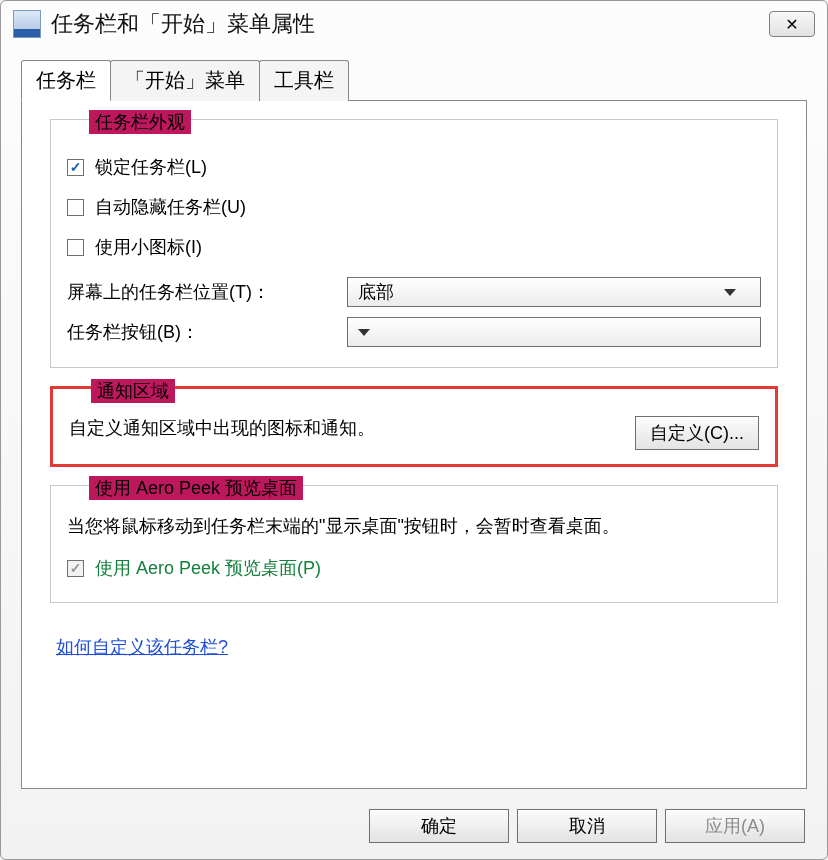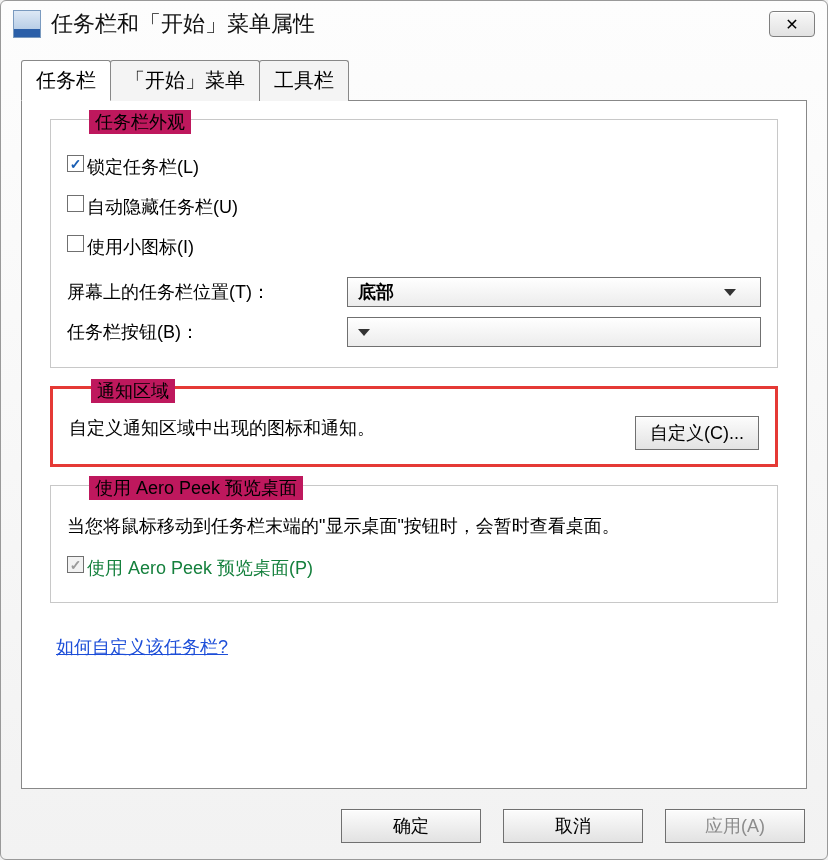--- a/index.html
+++ b/index.html
@@ -113,22 +113,22 @@
   padding: 0 6px;
   font-size: 18px;
   margin-bottom: -10px;
   margin-left: 22px;
 }
 .group-body {
   margin-top: -6px;
 }
 .check-row {
   display: flex;
-  align-items: flex-start;
-  gap: 3px;
+  align-items: center;
+  gap: 11px;
   padding: 8px 0;
 }
 .checkbox {
   width: 17px;
   height: 17px;
   border: 1px solid #707070;
   background: #fff;
   display: inline-flex;
   align-items: center;
   justify-content: center;
@@ -163,21 +163,20 @@
   flex: 1;
   height: 30px;
   border: 1px solid #707070;
   background: linear-gradient(#fff, #ececec);
   display: flex;
   align-items: center;
   justify-content: space-between;
   padding: 0 24px 0 10px;
   cursor: pointer;
   box-shadow: inset 0 1px 0 #fff;
-  font-weight: bold;
 }
 .select-value { font-size: 18px; }
 .select-arrow {
   width: 0; height: 0;
   border-left: 6px solid transparent;
   border-right: 6px solid transparent;
   border-top: 7px solid #333;
 }
 .notify-row {
   display: flex;
@@ -202,21 +201,21 @@
   color: #1d4ed8;
   text-decoration: underline;
   font-size: 18px;
   cursor: pointer;
   display: inline-block;
   margin: 14px 0 0 6px;
 }
 .footer {
   display: flex;
   justify-content: flex-end;
-  gap: 22px;
+  gap: 8px;
   padding: 12px 22px 16px 22px;
 }
 .footer-btn {
   width: 140px;
   height: 34px;
   border: 1px solid #707070;
   background: linear-gradient(#fcfcfc, #e2e2e2);
   font-size: 18px;
   cursor: pointer;
   box-shadow: inset 0 1px 0 #fff;

